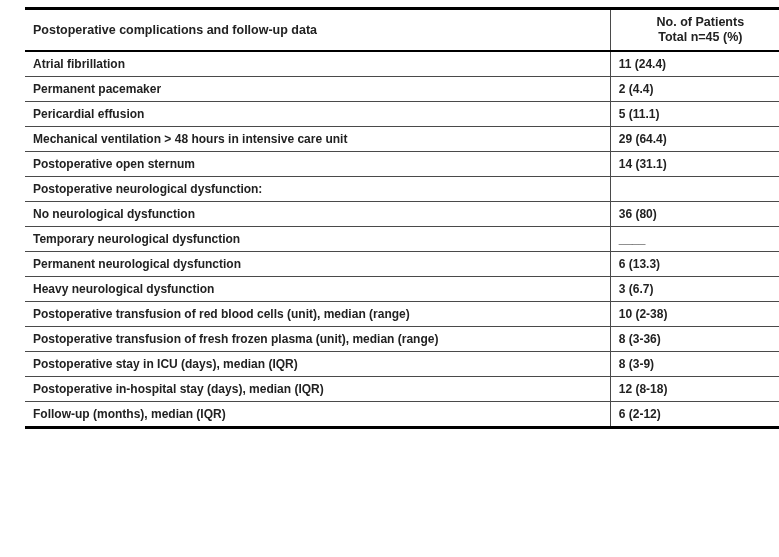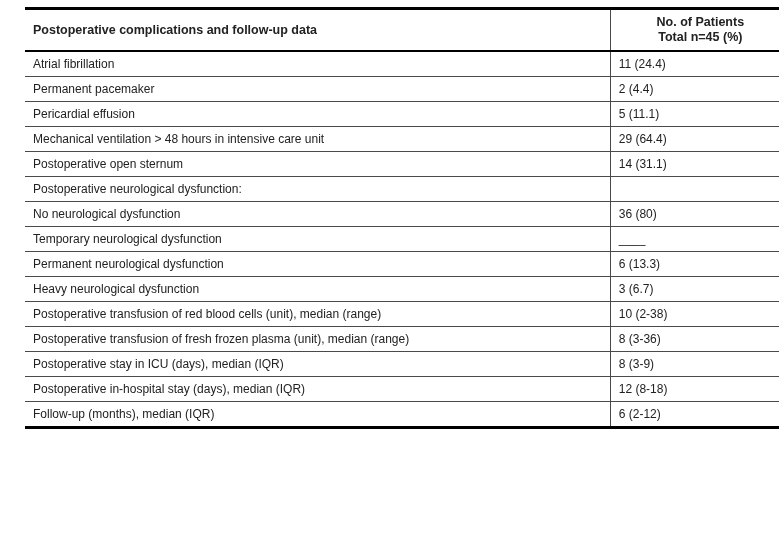--- a/index.html
+++ b/index.html
@@ -45,20 +45,21 @@
   }
   tbody td {
     border-bottom: 1px solid #4a4a4a;
     font-size: 12px;
     line-height: 14px;
     padding: 5px 8px;
     height: 14px;
     vertical-align: middle;
     overflow: hidden;
     white-space: nowrap;
+    font-weight: bold;
   }
   tbody tr:last-child td {
     border-bottom: none;
   }
   td.label-cell {
     text-align: left;
   }
   td.value-cell {
     text-align: left;
     border-left: 1px solid #4a4a4a;

